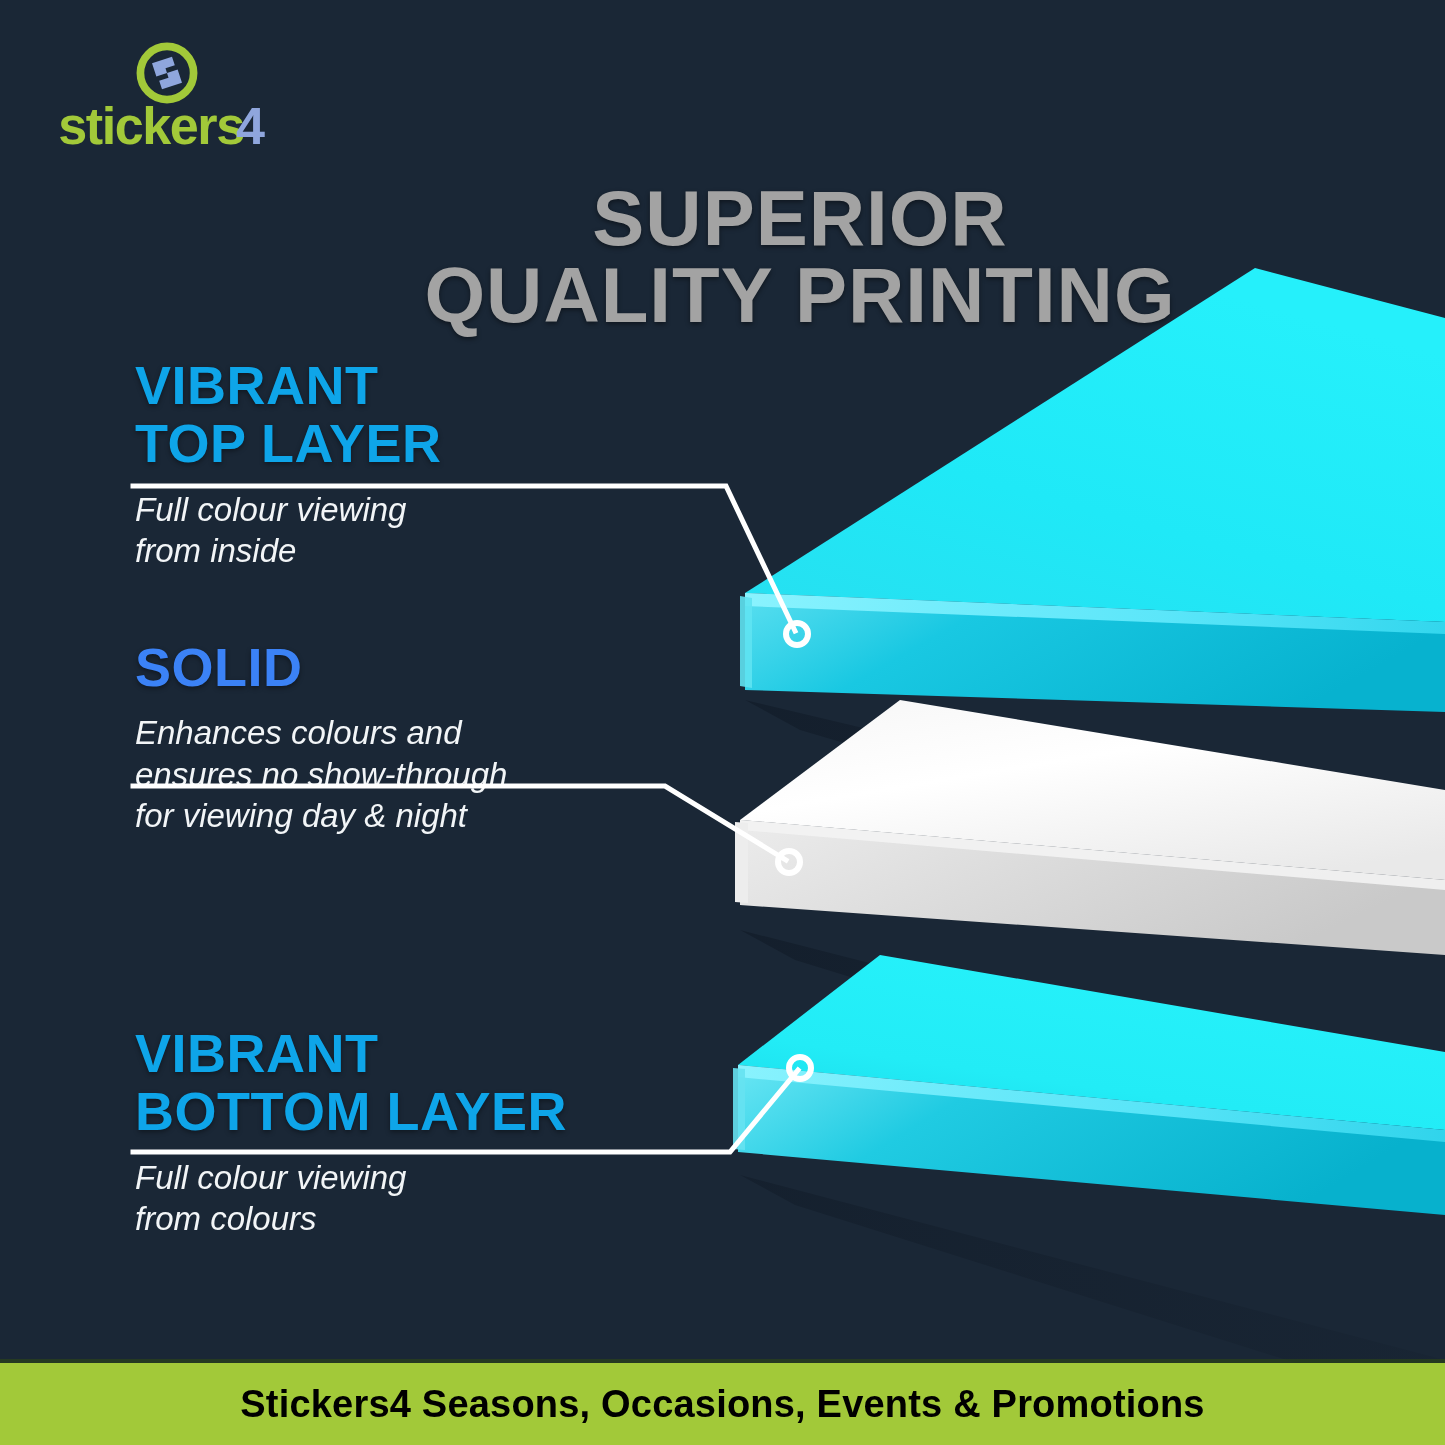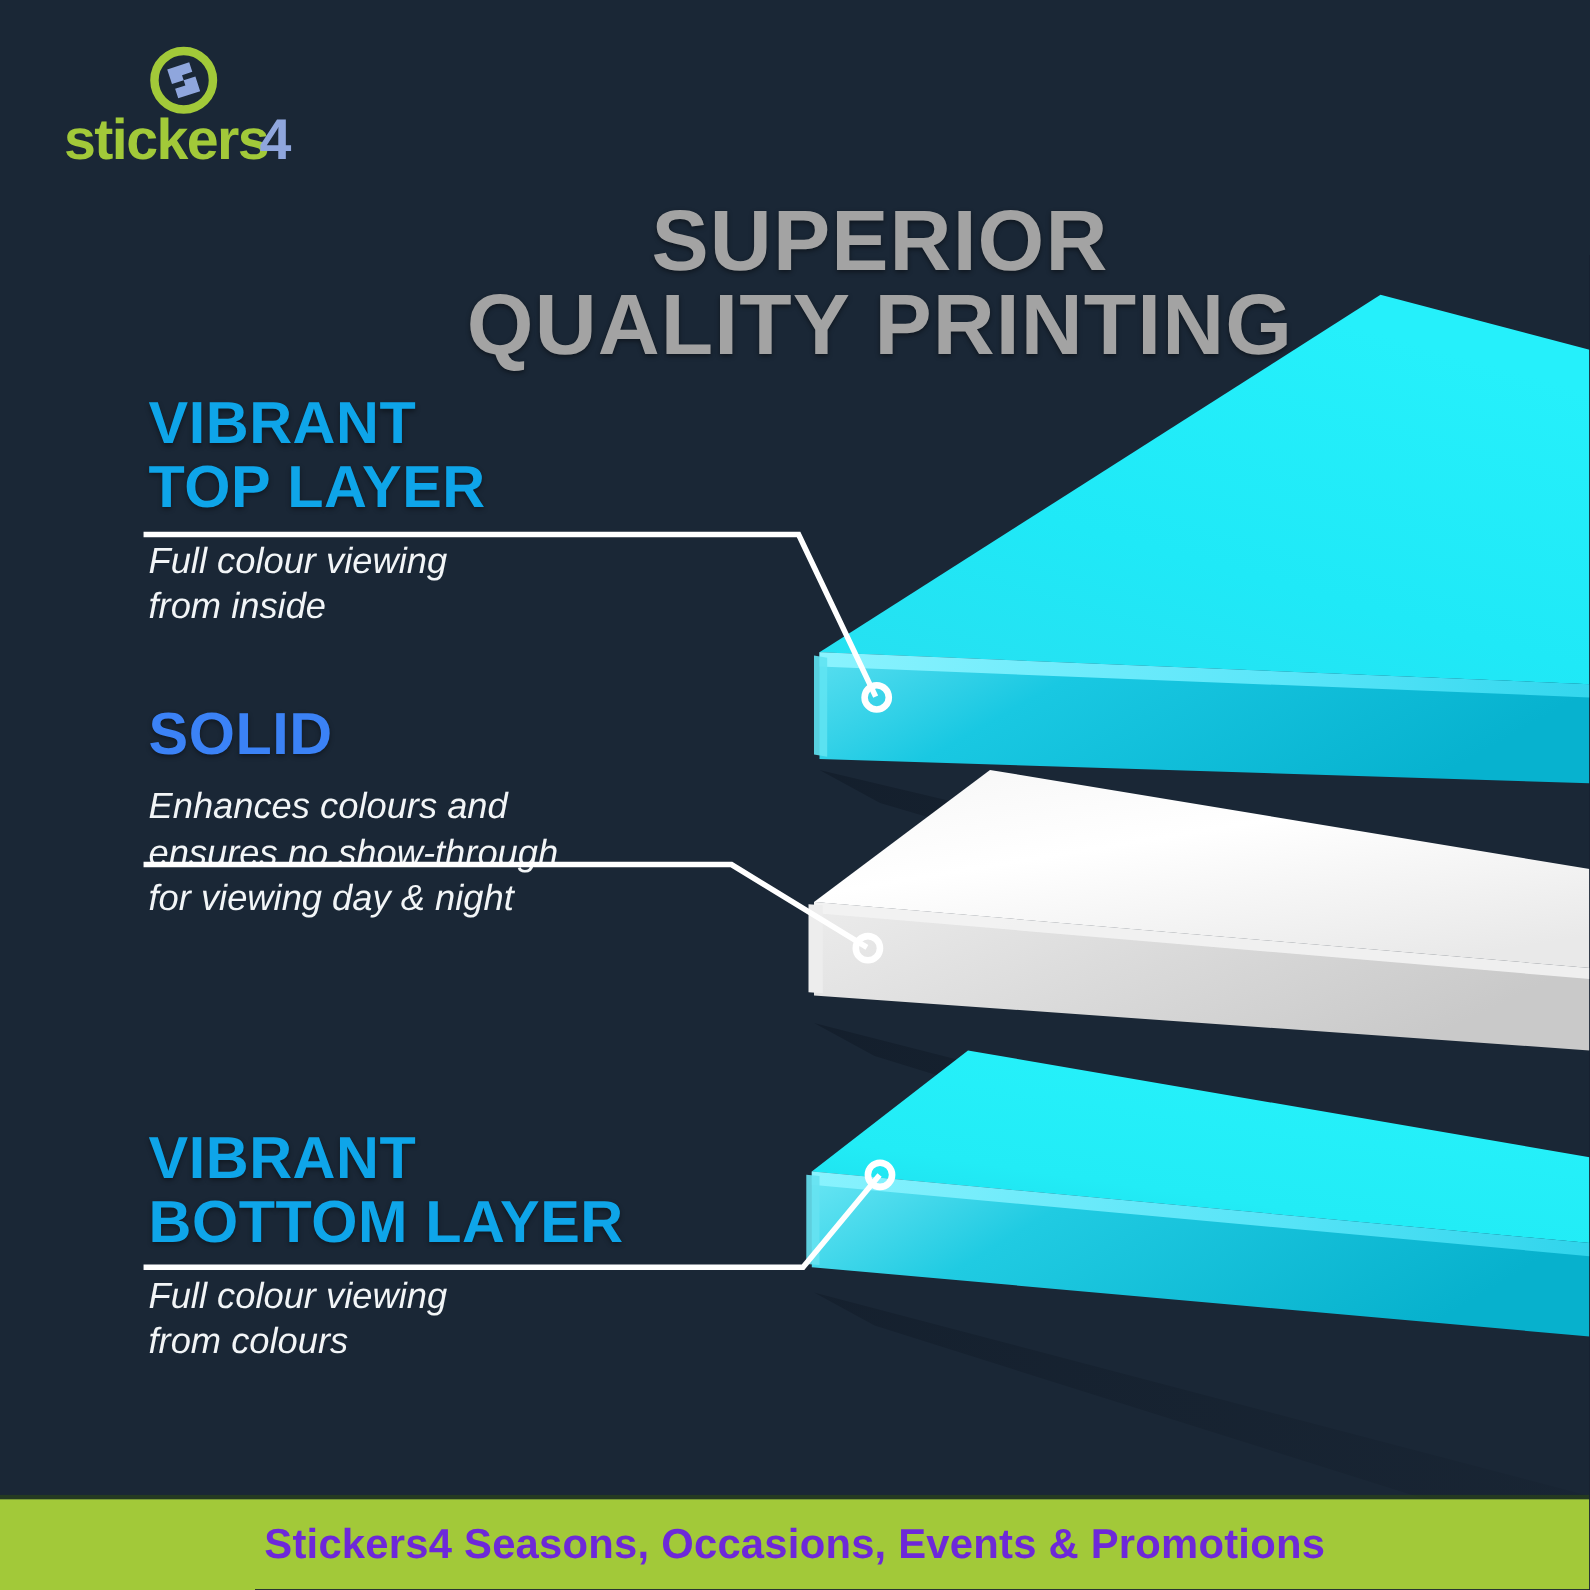--- a/index.html
+++ b/index.html
@@ -121,21 +121,21 @@
     bottom: 0;
     width: 1445px;
     height: 82px;
     background: #a2c939;
     z-index: 10;
     display: flex;
     align-items: center;
     justify-content: center;
   }
   #banner .banner-text {
-    color: #6d28d9;
+    color: #000000;
     font-weight: 700;
     font-size: 38px;
     letter-spacing: 0.2px;
     font-family: "Liberation Sans", sans-serif;
     white-space: nowrap;
   }
   #banner-rule {
     position: absolute;
     left: 0;
     bottom: 82px;

